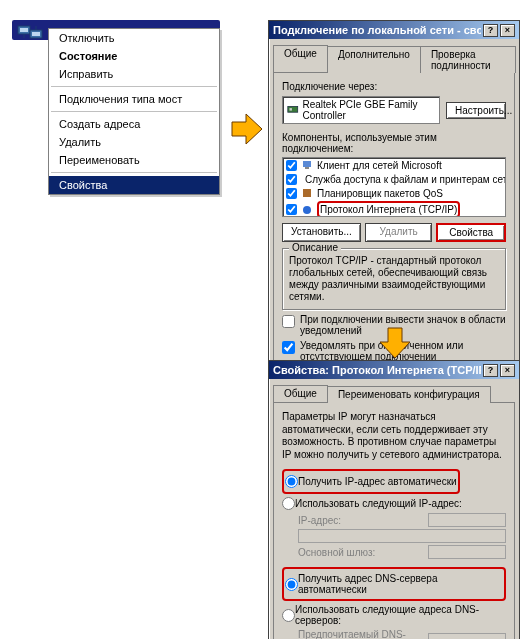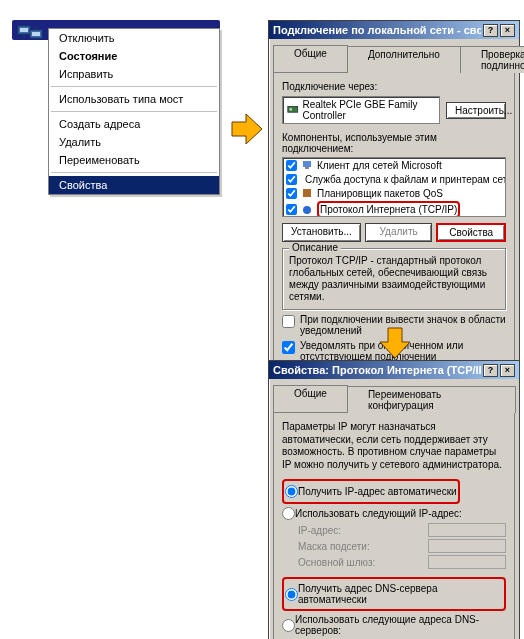--- a/index.html
+++ b/index.html
@@ -89,21 +89,21 @@
     font-size: 9px;
     color: #000;
     box-shadow: 1px 1px 0 #fff inset;
   }
   .tabs {
     display: flex;
     margin: 6px 4px 0 4px;
     font-size: 10px;
   }
   .tab {
-    padding: 2px 20px;
+    padding: 2px 10px;
     border: 1px solid #808080;
     border-bottom: none;
     background: #d4d0c8;
     position: relative;
     top: 1px;
     margin-right: -1px;
   }
   .tab.active {
     background: #d4d0c8;
     z-index: 2;
@@ -216,21 +216,21 @@
     <line x1="8" y1="16" x2="8" y2="20" stroke="#1a3a6e"></line>
     <line x1="20" y1="12" x2="20" y2="8" stroke="#1a3a6e"></line>
   </svg>
 </div>
 
 <div class="ctxmenu">
   <div class="mi">Отключить</div>
   <div class="mi bold">Состояние</div>
   <div class="mi">Исправить</div>
   <div class="sep"></div>
-  <div class="mi">Использовать типа мост</div>
+  <div class="mi">Подключения типа мост</div>
   <div class="sep"></div>
   <div class="mi">Создать адреса</div>
   <div class="mi">Удалить</div>
   <div class="mi">Переименовать</div>
   <div class="sep"></div>
   <div class="mi sel">Свойства</div>
 </div>
 
 <div class="arrow" style="left:230px; top:112px;">
   <svg viewBox="0 0 34 34">
@@ -351,21 +351,20 @@
       </span>
       <label class="radio">
         <input type="radio" name="ip" style="">
         <span>Использовать следующий IP-адрес:</span>
       </label>
       <div class="iprow">
           <span class="iplbl">IP-адрес:</span>
           <span class="ipbox"></span>
         </div>
       <div class="iprow">
-          <span class="iplbl">Маска подсети:</span>
           <span class="ipbox"></span>
         </div>
       <div class="iprow">
           <span class="iplbl">Основной шлюз:</span>
           <span class="ipbox"></span>
         </div>
     </div>
 
     <div style="margin-top:8px;">
       <span class="hl-red" style="display:inline-block;">

